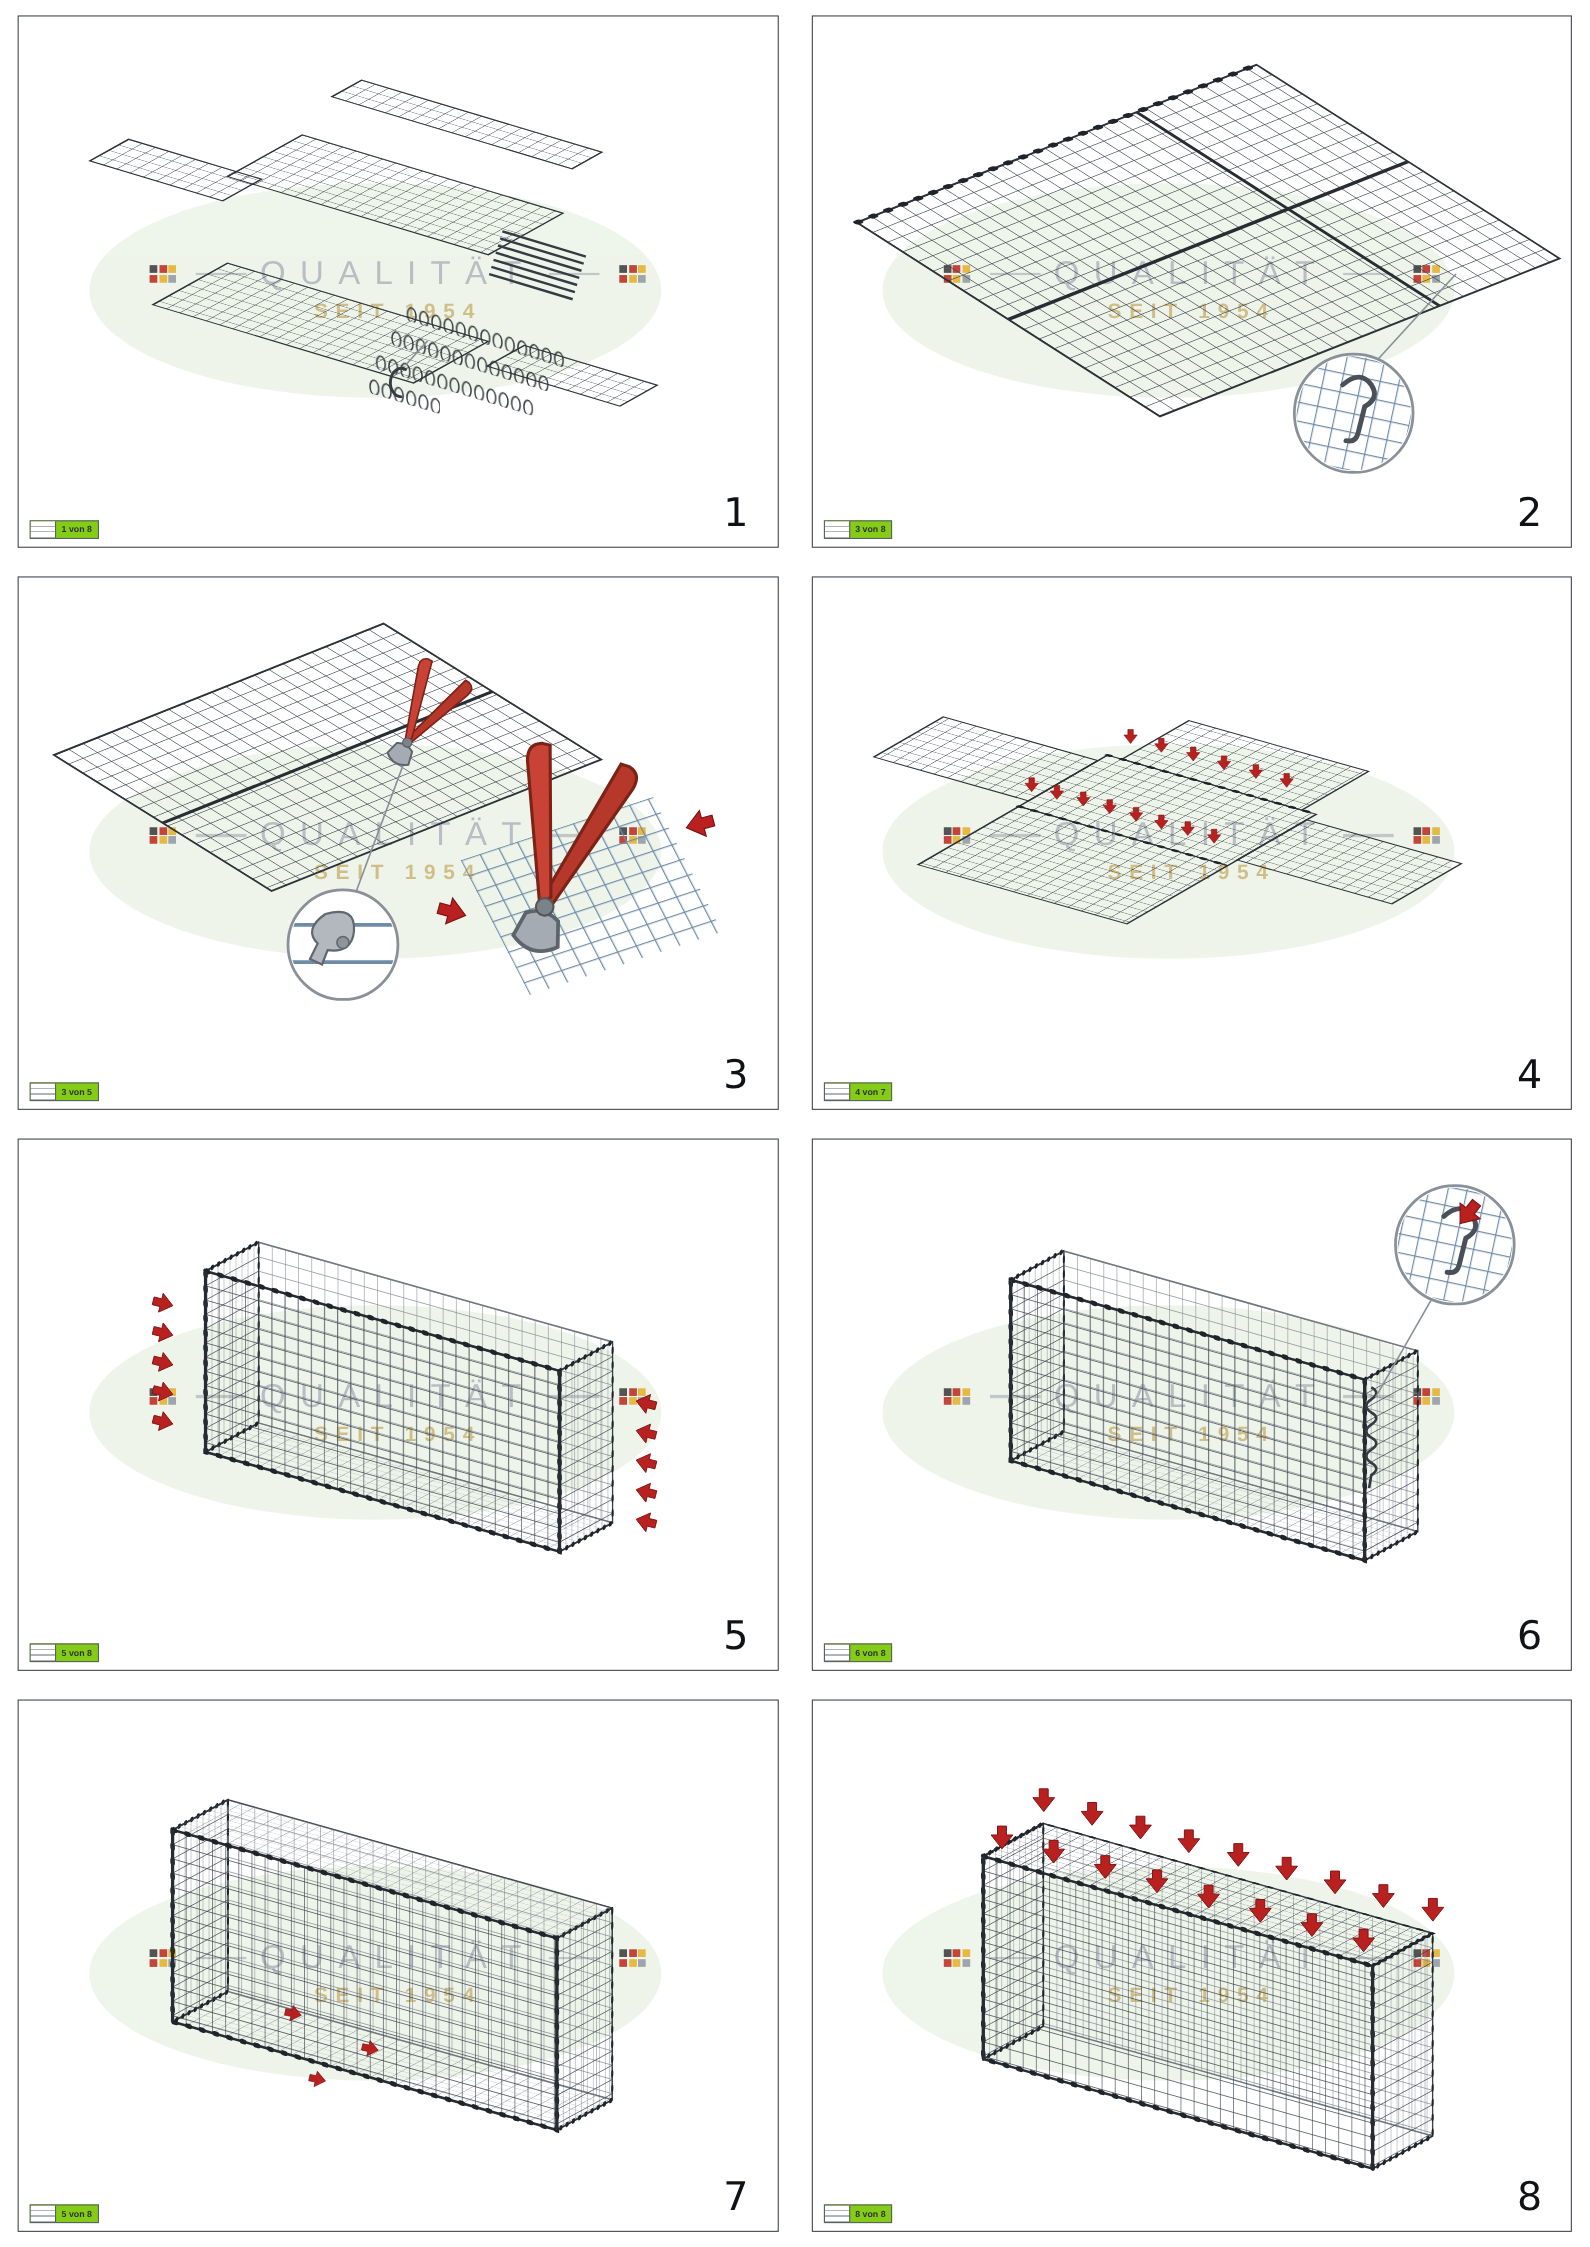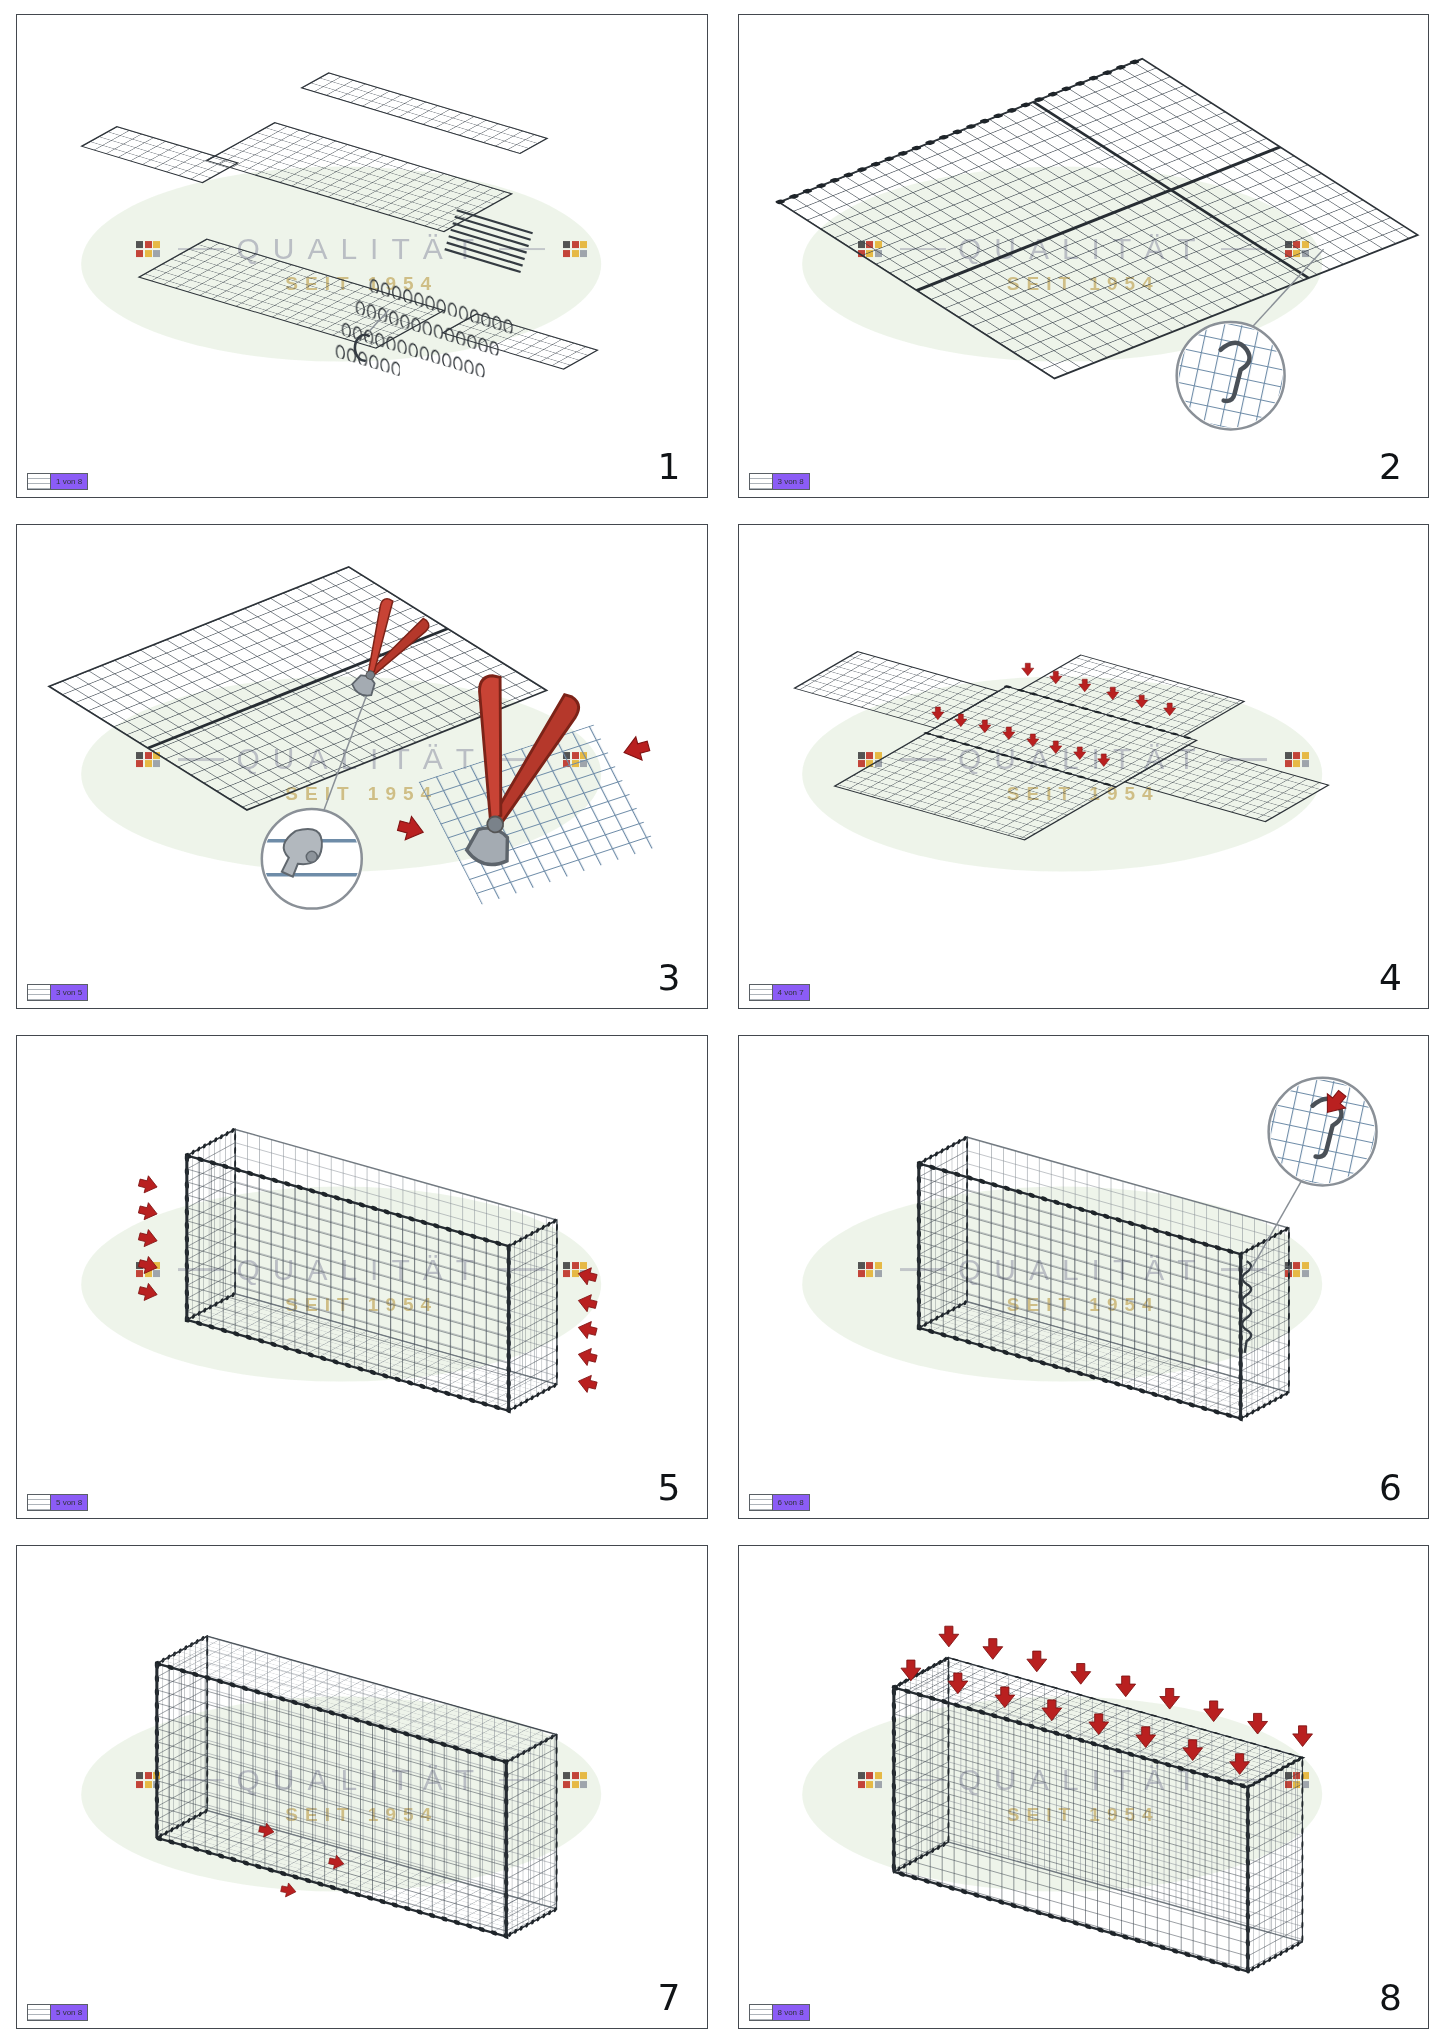--- a/index.html
+++ b/index.html
@@ -36,22 +36,22 @@
   .wm-flag i{display:block;}
   .wm-flag .q1{background:#4a4a4a}.wm-flag .q2{background:#c03a2f}.wm-flag .q3{background:#e5b63c}
   .wm-flag .q4{background:#c03a2f}.wm-flag .q5{background:#e5b63c}.wm-flag .q6{background:#9aa1a8}
   
   .panel-number{
     position:absolute;right:26px;bottom:12px;z-index:2;
     font-size:36px;color:#101316;font-family:"DejaVu Sans",sans-serif;line-height:1;
   }
   .stamp{
     position:absolute;left:10px;bottom:7px;z-index:2;height:15px;
-    display:flex;align-items:stretch;border:1px solid #5a6065;background:#8b5cf6;
-    font-size:8px;color:#2f3338;
+    display:flex;align-items:stretch;border:1px solid #5a6065;background:#84cc16;
+    font-size:8px;color:#2f3338;font-weight:bold;
   }
   .stamp-cell{width:22px;border-right:1px solid #5a6065;
     background:repeating-linear-gradient(to bottom,#fff 0 4px,#aeb4ba 4px 5px);}
   .stamp-text{padding:1px 5px;display:flex;align-items:center;white-space:nowrap;}
   
   .mesh-edge{fill:none;stroke:#2c3238;stroke-width:1.8}
   .mesh-edge-light{fill:none;stroke:#70787f;stroke-width:1.4}
   .mesh-edge-bold{fill:none;stroke:#262c32;stroke-width:2.4}
   .mesh-dots{fill:none;stroke:#1e2429;stroke-width:4.5;stroke-dasharray:2.5 11;stroke-linecap:round}
   .wire{stroke:#343b42;fill:none}

